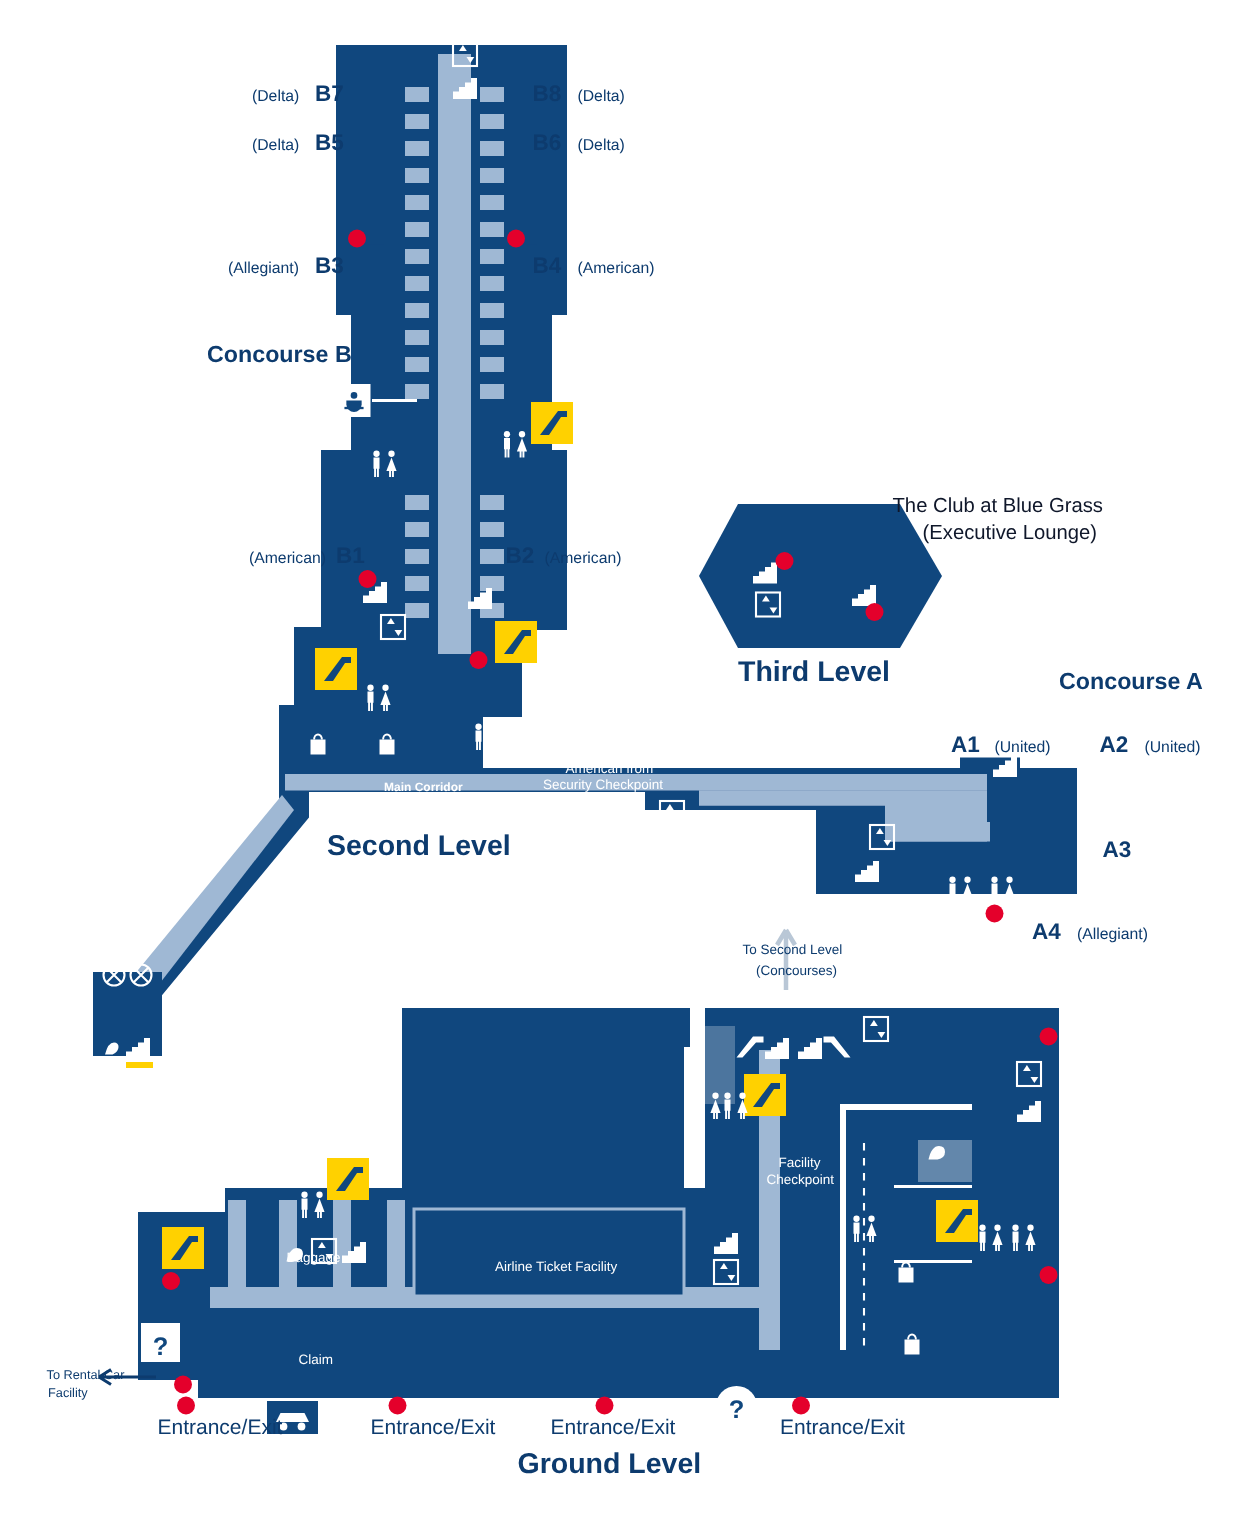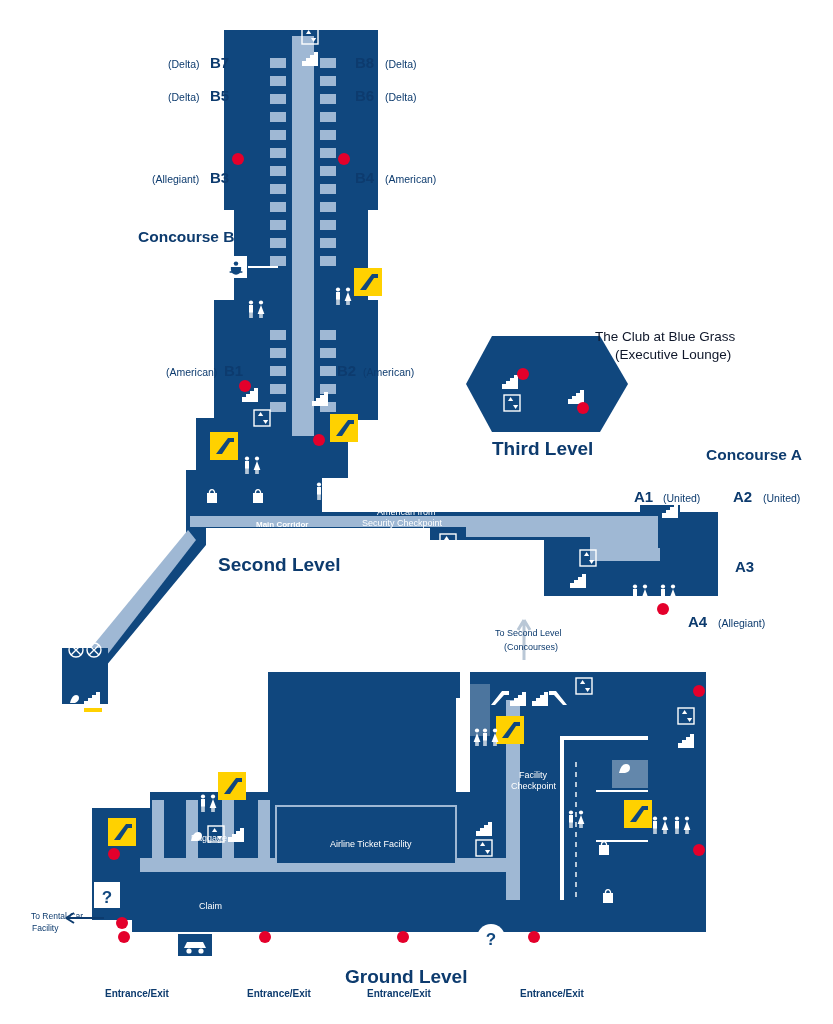--- a/index.html
+++ b/index.html
@@ -72,24 +72,23 @@
     font-size: 9px;
     color: #0d3b6e;
     text-align: left;
   }
   .navy-tiny {
     font-size: 8.5px;
     color: #0d3b6e;
     text-align: right;
   }
   .entrance-lbl {
-    font-size: 10px;
-    color: #0d3b6e;
-    font-weight: bold;
-    margin-top: 44px;
+    font-size: 14px;
+    color: #0d3b6e;
+    font-weight: normal;
   }
   .rot-corridor {
     transform: rotate(-52deg);
     transform-origin: left top;
     font-size: 8px;
     color: #ffffff;
     font-weight: bold;
   }
 </style>
 </head>

